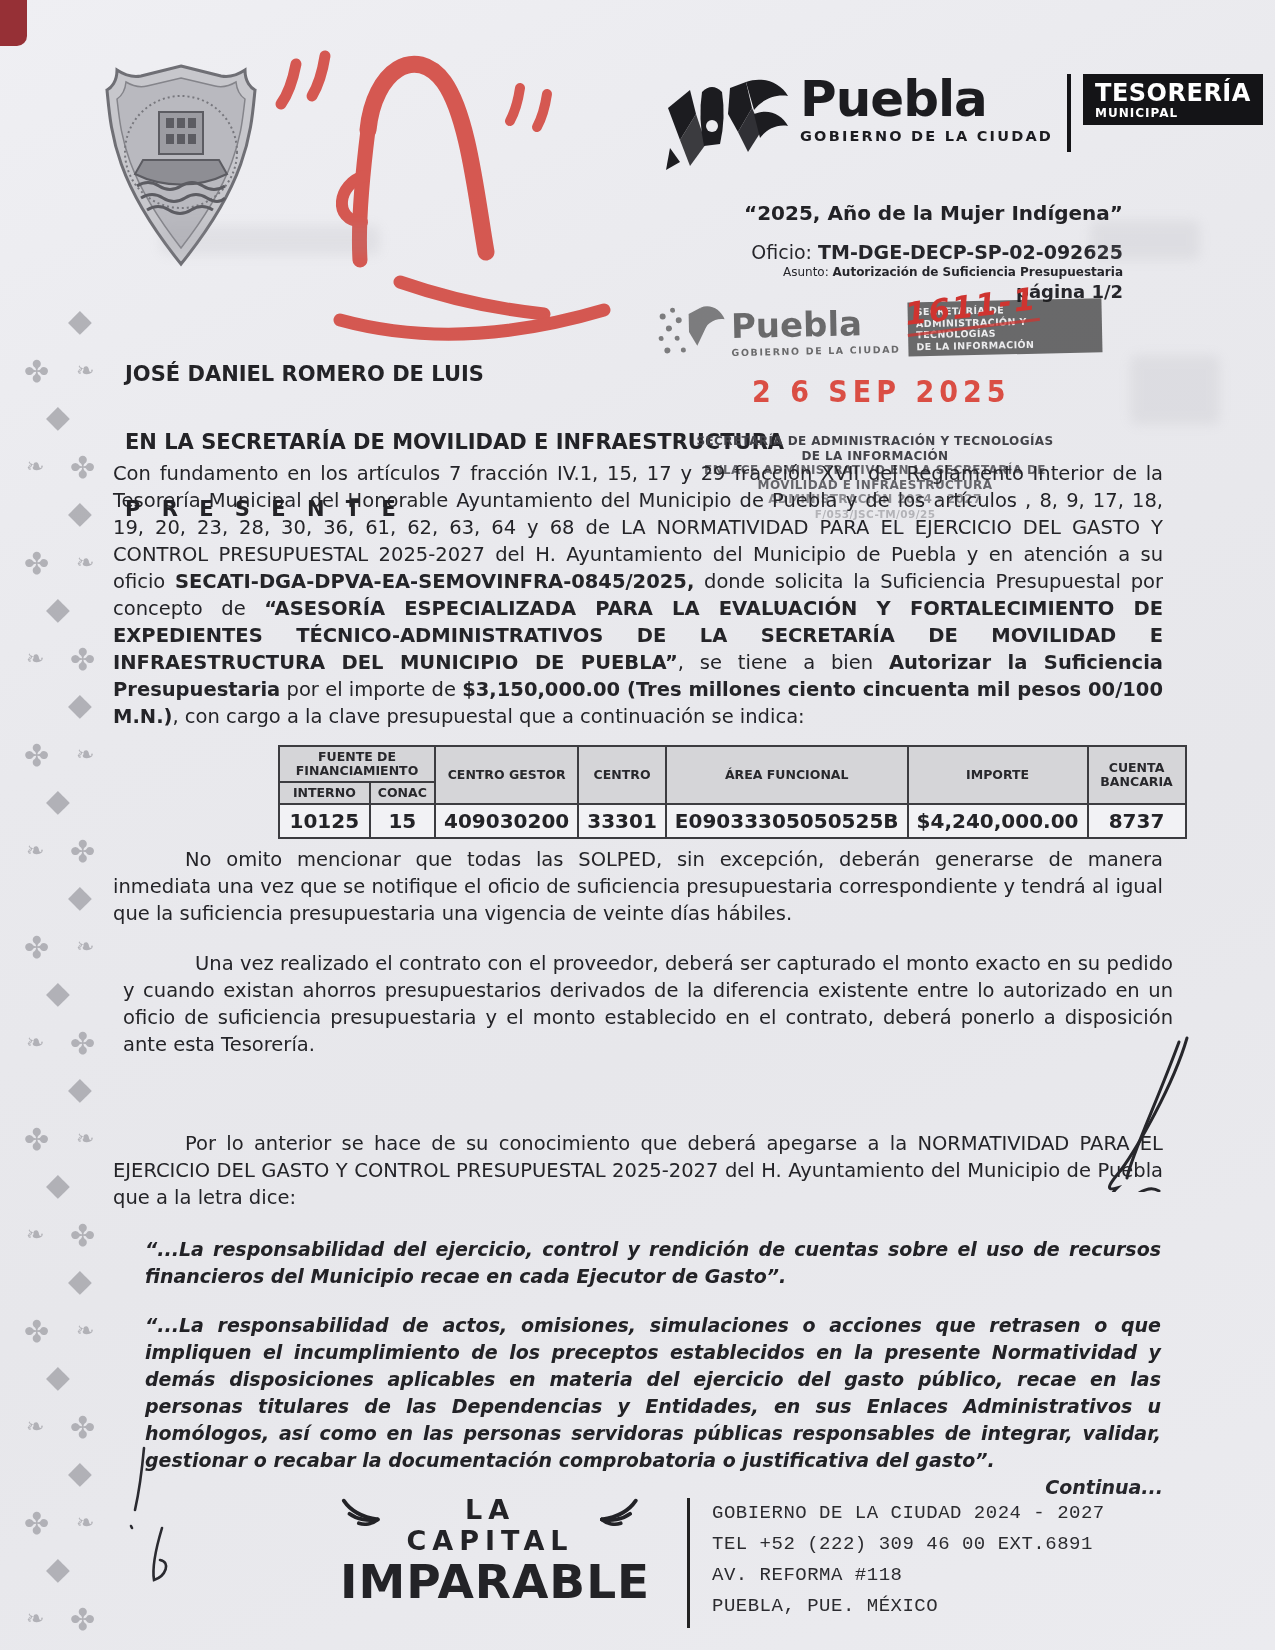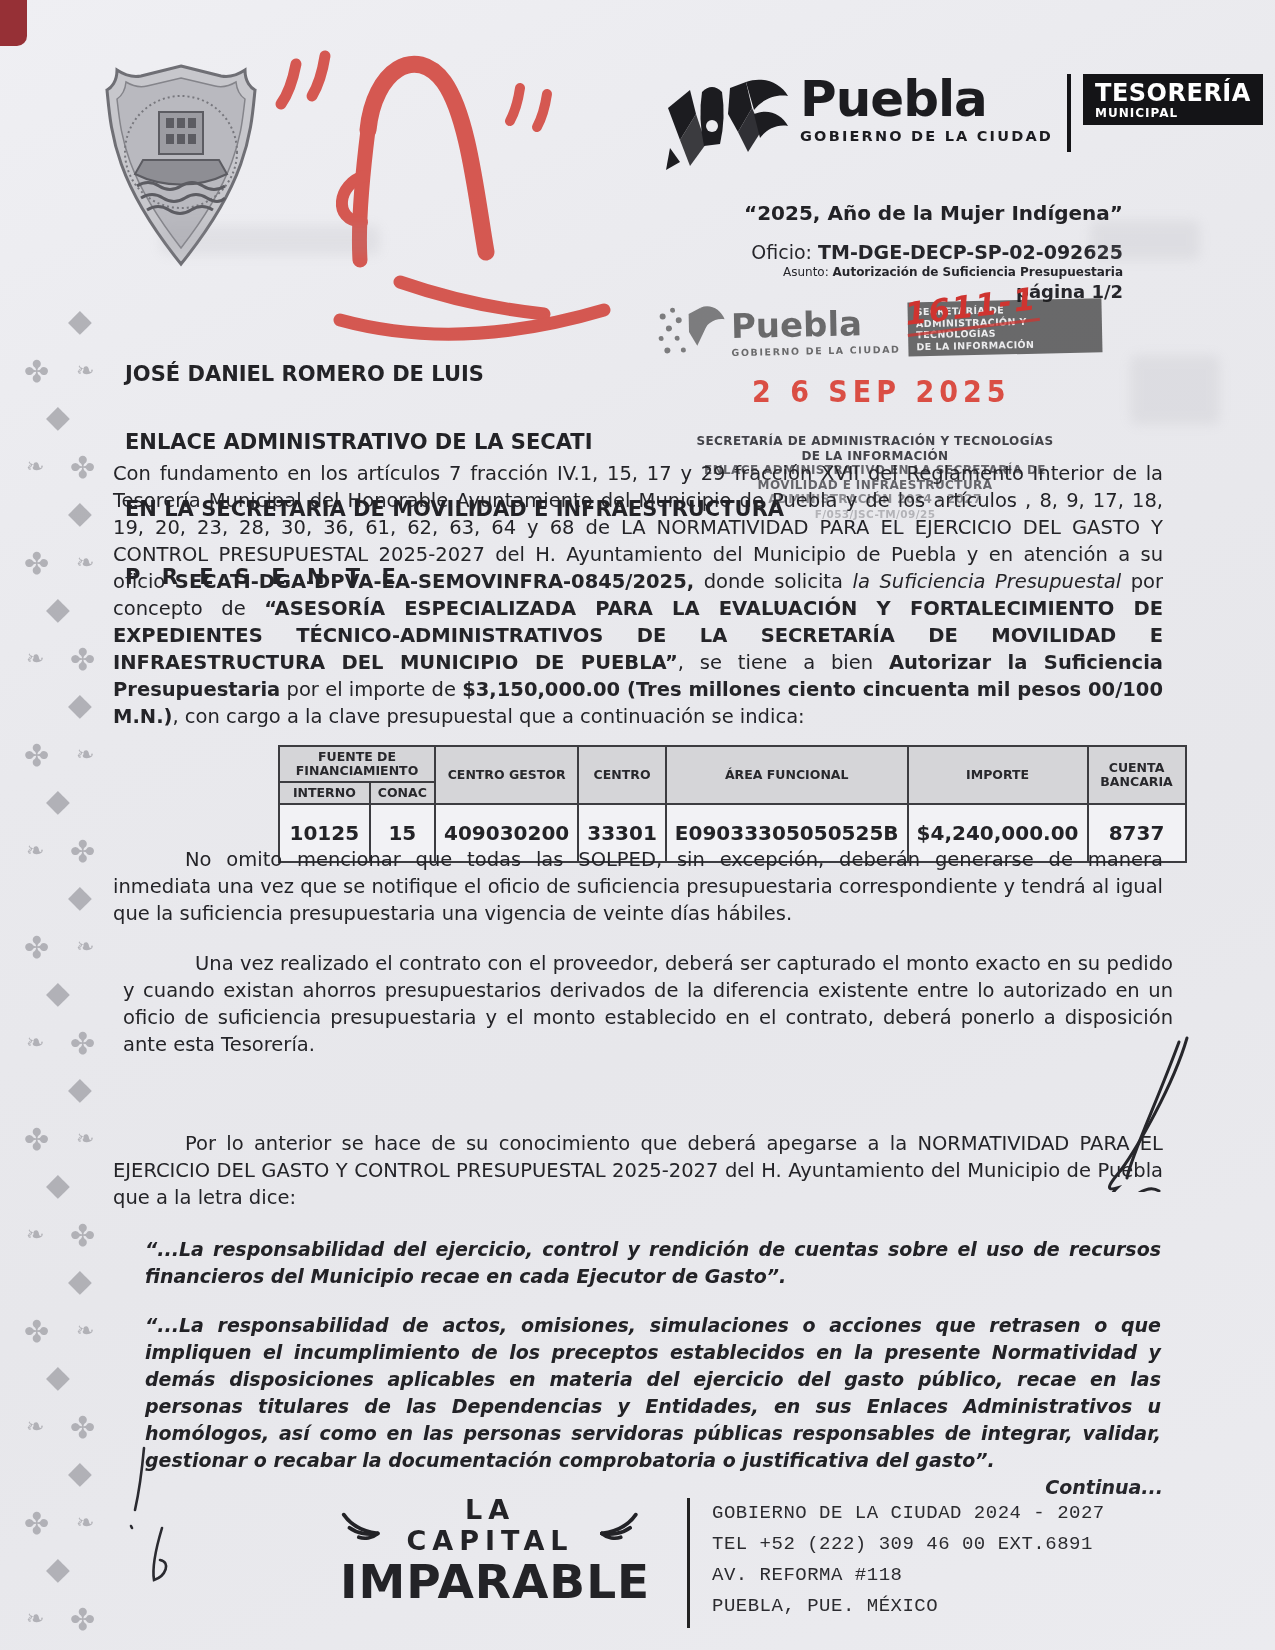--- a/index.html
+++ b/index.html
@@ -3,21 +3,21 @@
 <meta charset="utf-8">
 <style>
   html,body{margin:0;padding:0;background:#cfcfd4;}
   .page{
     position:relative;width:1275px;height:1650px;overflow:hidden;
     background:linear-gradient(155deg,#efeff3 0%,#e9e9ed 35%,#e7e7eb 60%,#ebebef 100%);
     font-family:"DejaVu Sans","Liberation Sans",sans-serif;color:#26262b;
   }
   .abs{position:absolute;}
   .b{font-weight:bold;}
-  .i{font-style:italic;margin-top:18px;}
+  .i{margin-top:18px;}
   
   .brandrow{display:flex;align-items:flex-start;}
   .wordmark{font-size:50px;font-weight:800;letter-spacing:-1px;color:#1c1c20;line-height:1;}
   .wordsub{font-size:14.5px;font-weight:800;letter-spacing:2.2px;color:#1c1c20;margin-top:4px;}
   .deptbox{background:#141417;color:#fff;padding:7px 12px 6px 12px;margin-left:12px;}
   .dept1{font-size:24px;font-weight:800;letter-spacing:.5px;line-height:1;}
   .dept2{font-size:12px;font-weight:700;letter-spacing:1px;line-height:1;margin-top:2px;}
   .vbar{width:4px;background:#141417;height:78px;margin-left:14px;}
   .hdr-right{width:505px;text-align:right;margin-top:29px;}
   .motto{font-size:20px;font-weight:800;color:#222226;}
@@ -42,24 +42,24 @@
   .stamp-lines div:nth-child(6){opacity:.32;font-size:10.5px;}
   
   .para{width:1050px;font-size:19.5px;line-height:27px;text-align:justify;color:#242428;}
   .indent{text-indent:72px;}
   .quote{width:1016px;font-size:19px;line-height:27px;text-align:justify;font-weight:700;font-style:italic;color:#222226;}
   .continua{font-size:19px;font-weight:700;font-style:italic;}
   
   table.clave{border-collapse:collapse;background:#f2f2f5;}
   table.clave th,table.clave td{border:2px solid #3c3c40;text-align:center;vertical-align:middle;}
   table.clave th{background:#d5d5d8;font-size:12.5px;font-weight:800;line-height:14px;padding:3px 6px;color:#28282c;}
-  table.clave td{font-size:20px;font-weight:600;padding:16px 8px;color:#232327;}
+  table.clave td{font-size:20px;font-weight:600;padding:4px 8px;color:#232327;}
   
   .slogan{text-align:center;}
-  .slogan-top{display:flex;align-items:center;justify-content:center;gap:1px;}
+  .slogan-top{display:flex;align-items:flex-start;justify-content:center;gap:1px;}
   .slogan-1{font-size:27px;font-weight:800;letter-spacing:6px;color:#232327;}
   .slogan-2{font-size:47px;font-weight:900;letter-spacing:1px;color:#232327;line-height:1;margin-top:2px;}
   .fdivider{width:3px;background:#222;height:130px;}
   .finfo div{font-family:"Liberation Mono","DejaVu Sans Mono",monospace;font-size:19px;line-height:31px;letter-spacing:.5px;color:#2b2b2f;}
   
   .mpattern{width:100px;color:#a4a4aa;}
   .mrow{height:48px;position:relative;}
   .mrow span{position:absolute;opacity:.8;}
   .g-d{font-size:31px;} .g-q{font-size:30px;} .g-s{font-size:22px;}
   
@@ -230,21 +230,20 @@
 
   <div class="abs hdr-right" style="left:618px;top:172px;">
     <div class="motto">“2025, Año de la Mujer Indígena”</div>
     <div class="oficio-line"><span>Oficio: </span><span class="b">TM-DGE-DECP-SP-02-092625</span></div>
     <div class="asunto-line"><span>Asunto: </span><span class="b">Autorización de Suficiencia Presupuestaria</span></div>
     <div class="pagina">página 1/2</div>
   </div>
 
   <div class="abs recipient" style="left:125px;top:320px;">
       <div>JOSÉ DANIEL ROMERO DE LUIS</div>
-      <div>ENLACE ADMINISTRATIVO DE LA SECATI</div>
       <div>EN LA SECRETARÍA DE MOVILIDAD E INFRAESTRUCTURA</div>
       <div>P R E S E N T E</div>
     </div>
 
   <div class="abs ghost brandrow" style="left:655px;top:300px;align-items:center;">
     <svg width="70" height="60" viewBox="0 0 70 60">
       <g fill="#3a3a40">
         <circle cx="8" cy="12" r="3"></circle>
           <circle cx="18" cy="6" r="2.5"></circle>
           <circle cx="14" cy="24" r="3"></circle>

